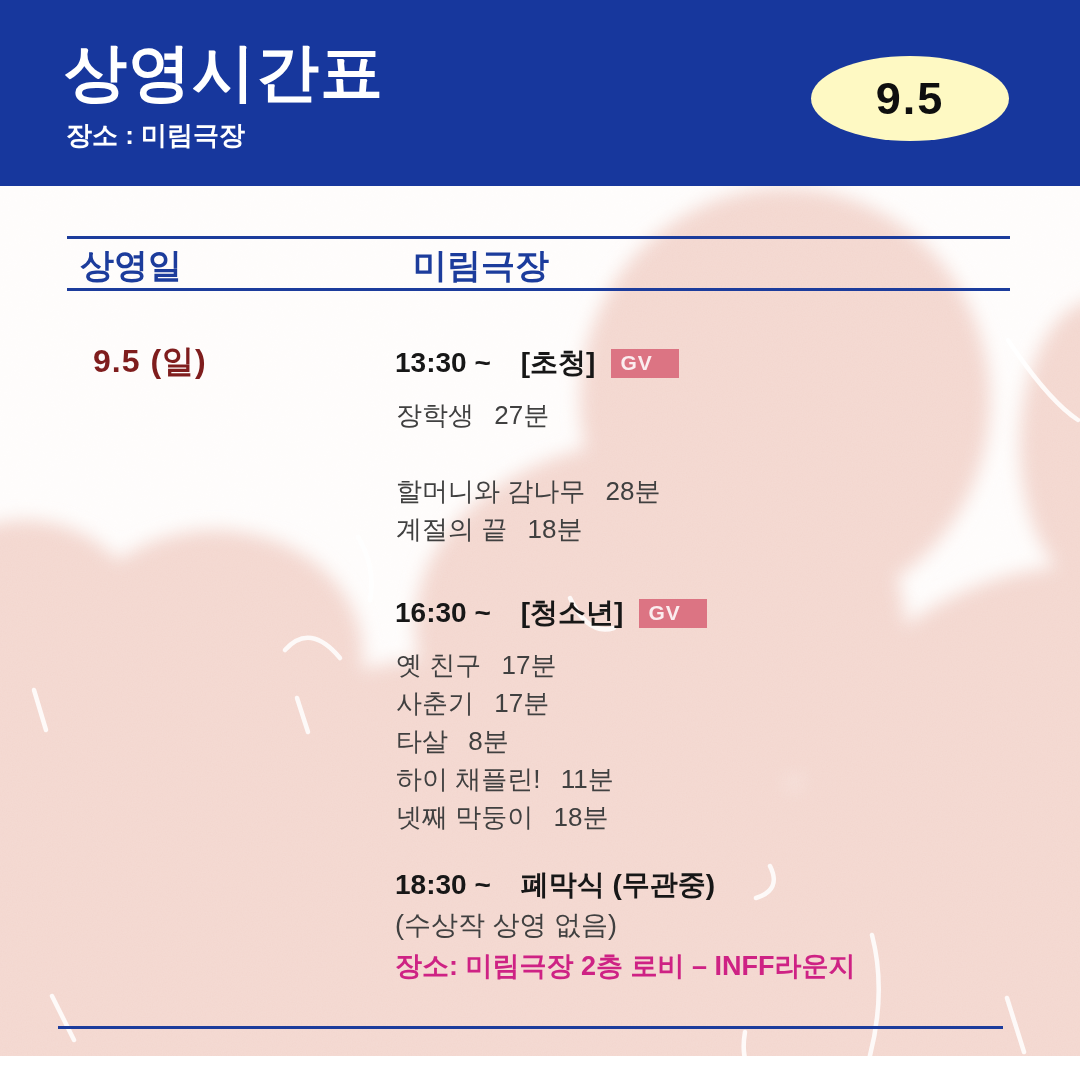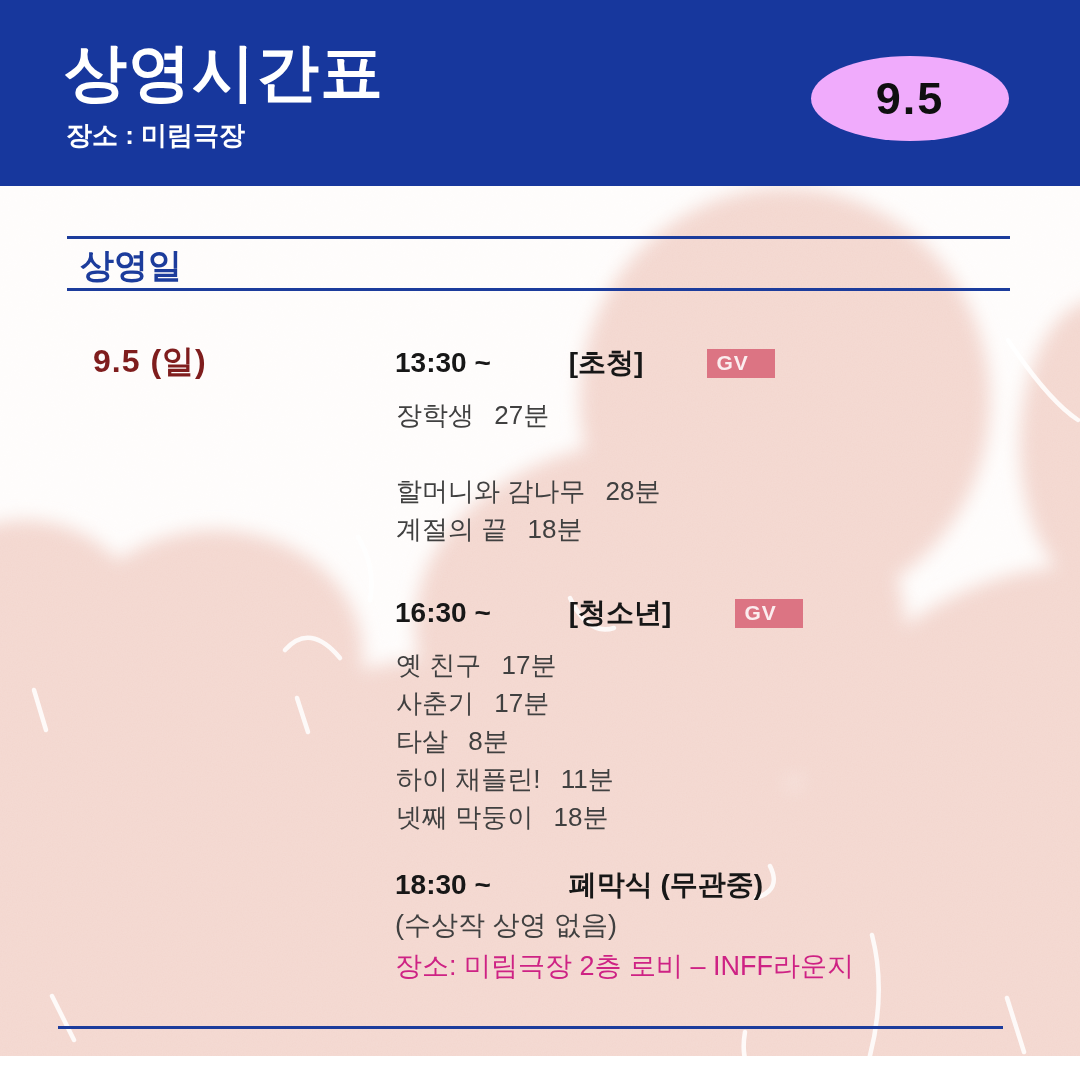--- a/index.html
+++ b/index.html
@@ -40,21 +40,21 @@
     position: absolute;
     left: 66px; top: 118px;
     font-size: 26px;
     font-weight: 700;
     color: #ffffff;
   }
   .badge {
     position: absolute;
     left: 811px; top: 56px;
     width: 198px; height: 85px;
-    background: #f0abfc;
+    background: #fef9c3;
     border-radius: 50%;
     display: flex;
     align-items: center;
     justify-content: center;
   }
   .badge span {
     font-size: 45px;
     font-weight: 800;
     color: #0f0f0f;
     letter-spacing: 2px;
@@ -87,21 +87,20 @@
     letter-spacing: 1px;
   }
 
   
   .block-head {
     position: absolute;
     left: 395px;
     display: flex;
     align-items: center;
     z-index: 2;
-    gap: 48px;
   }
   .time {
     font-size: 28px;
     font-weight: 800;
     color: #171717;
   }
   .cat {
     font-size: 28px;
     font-weight: 700;
     color: #171717;
@@ -125,21 +124,21 @@
   }
   .film .fd { margin-left: 13px; }
   .note {
     left: 395px; top: 907px;
     font-size: 27px;
     color: #404040;
   }
   .loc {
     left: 395px; top: 948px;
     font-size: 27px;
-    font-weight: 400;
+    font-weight: 700;
     color: #ce2284;
   }
 </style>
 </head>
 <body>
 
 <div class="canvas">
 
   <svg class="bg" viewBox="0 0 1080 1080" aria-hidden="true">
     <defs>
@@ -182,20 +181,21 @@
   <header class="layer band">
     <h1 class="title">상영시간표</h1>
     <div class="venue">장소 : 미림극장</div>
     <div class="badge">
       <span>9.5</span>
     </div>
   </header>
 
   <div class="rule rule-top"></div>
   <div class="layer colhead colhead-date">상영일</div>
+  <div class="layer colhead colhead-venue">미림극장</div>
   <div class="rule rule-mid"></div>
 
   <div class="layer date-cell">9.5 (일)</div>
 
   <div class="block-head" style="top:344px">
     <span class="time">13:30 ~</span>
     <span class="cat">[초청]</span>
     <span class="gv">GV</span>
   </div>
   <div class="film" style="top:398px">

